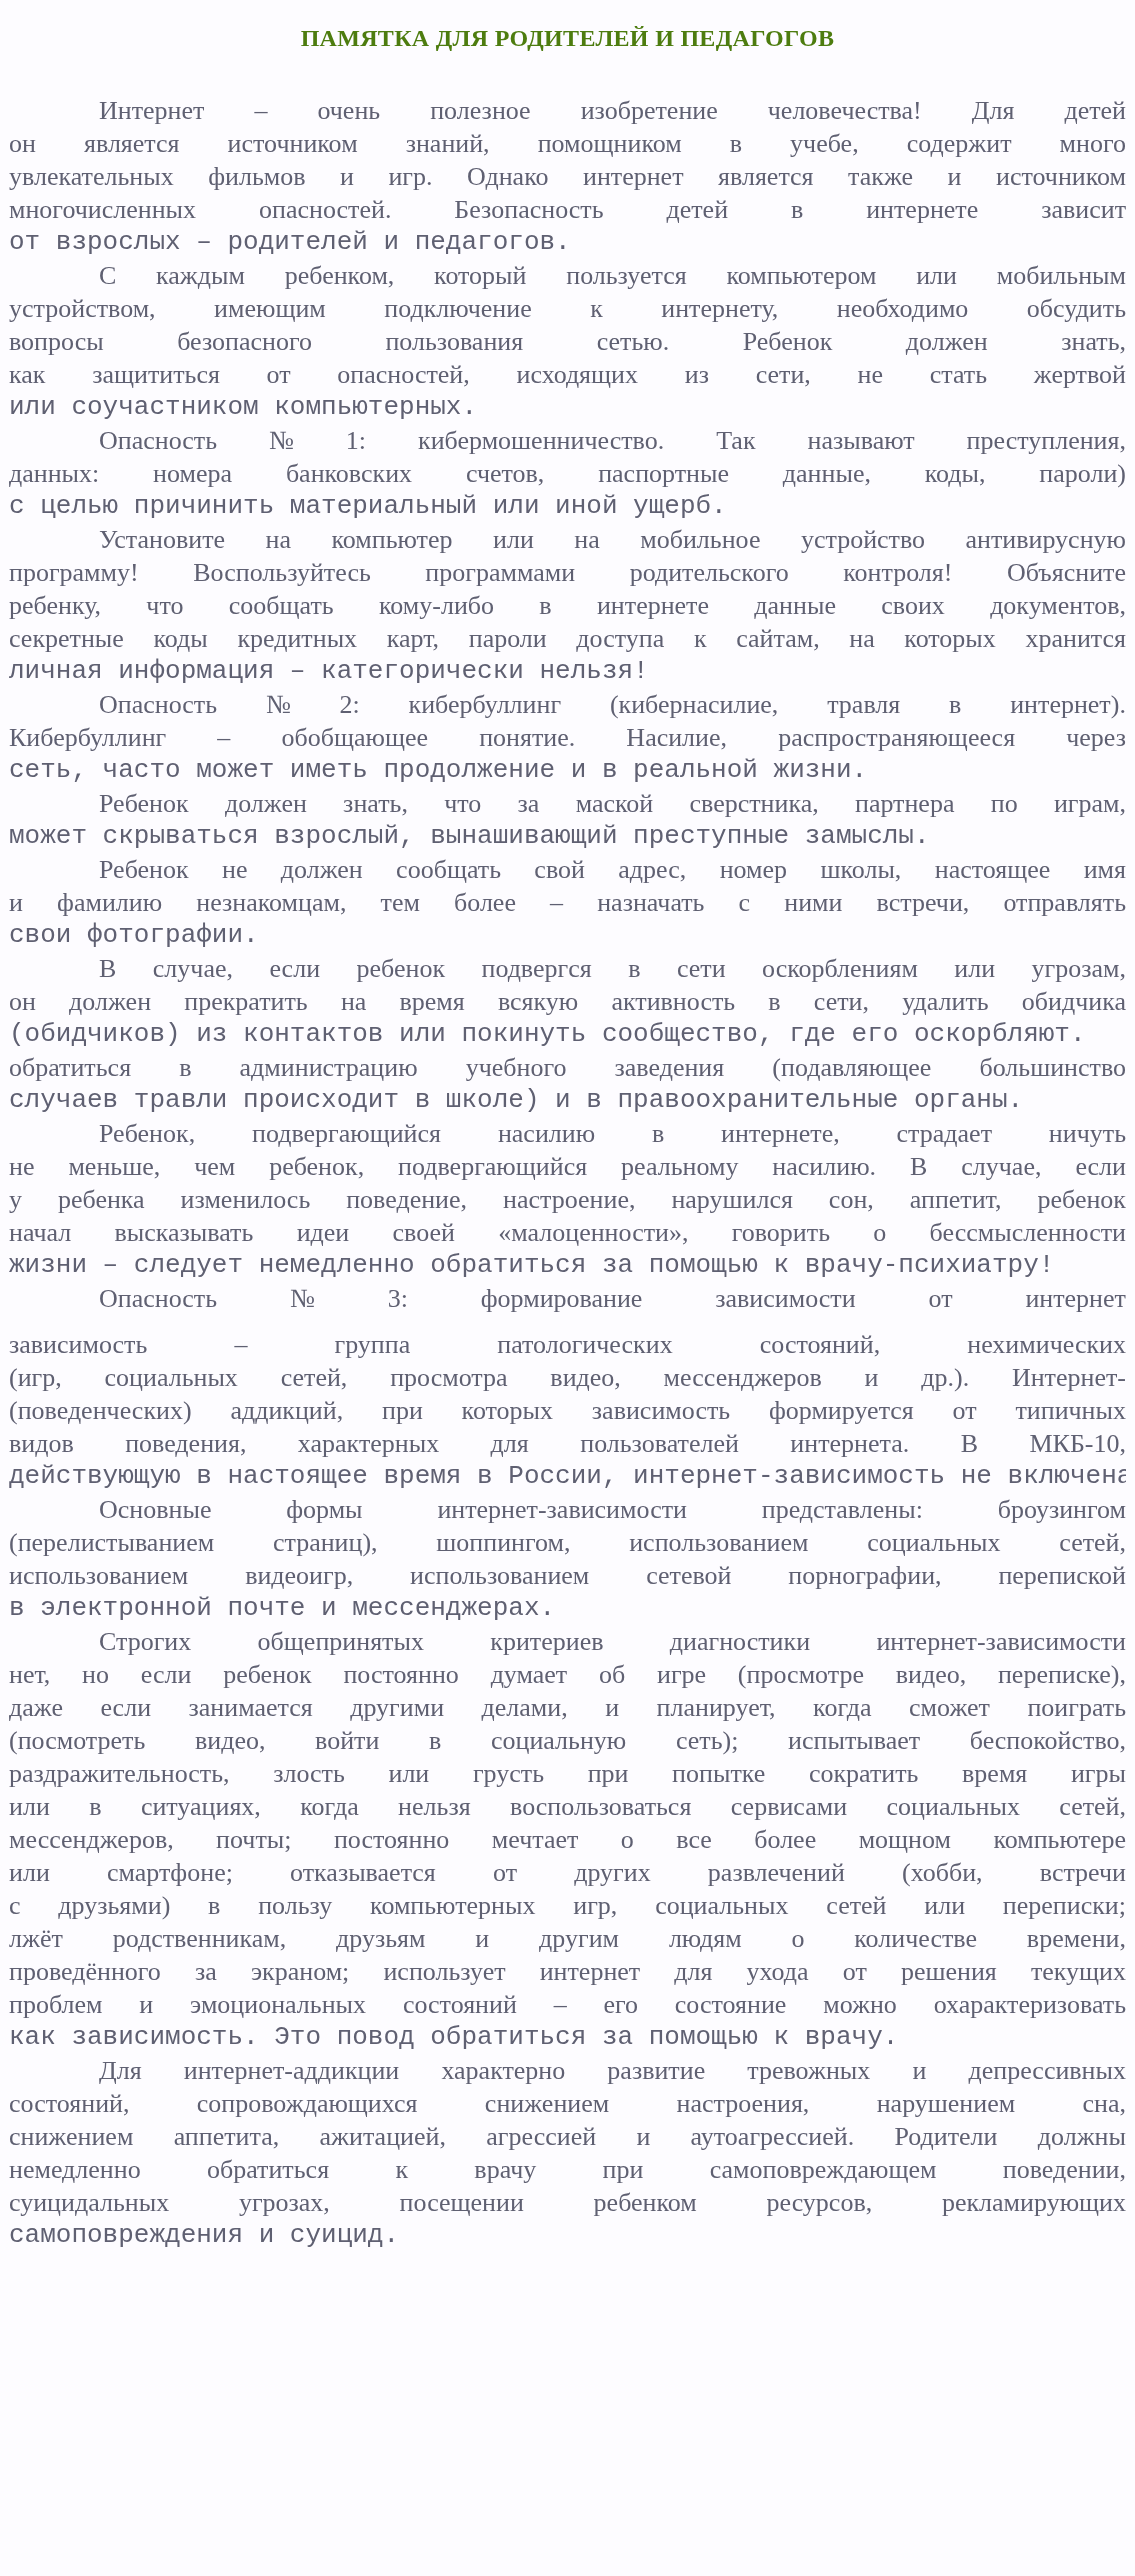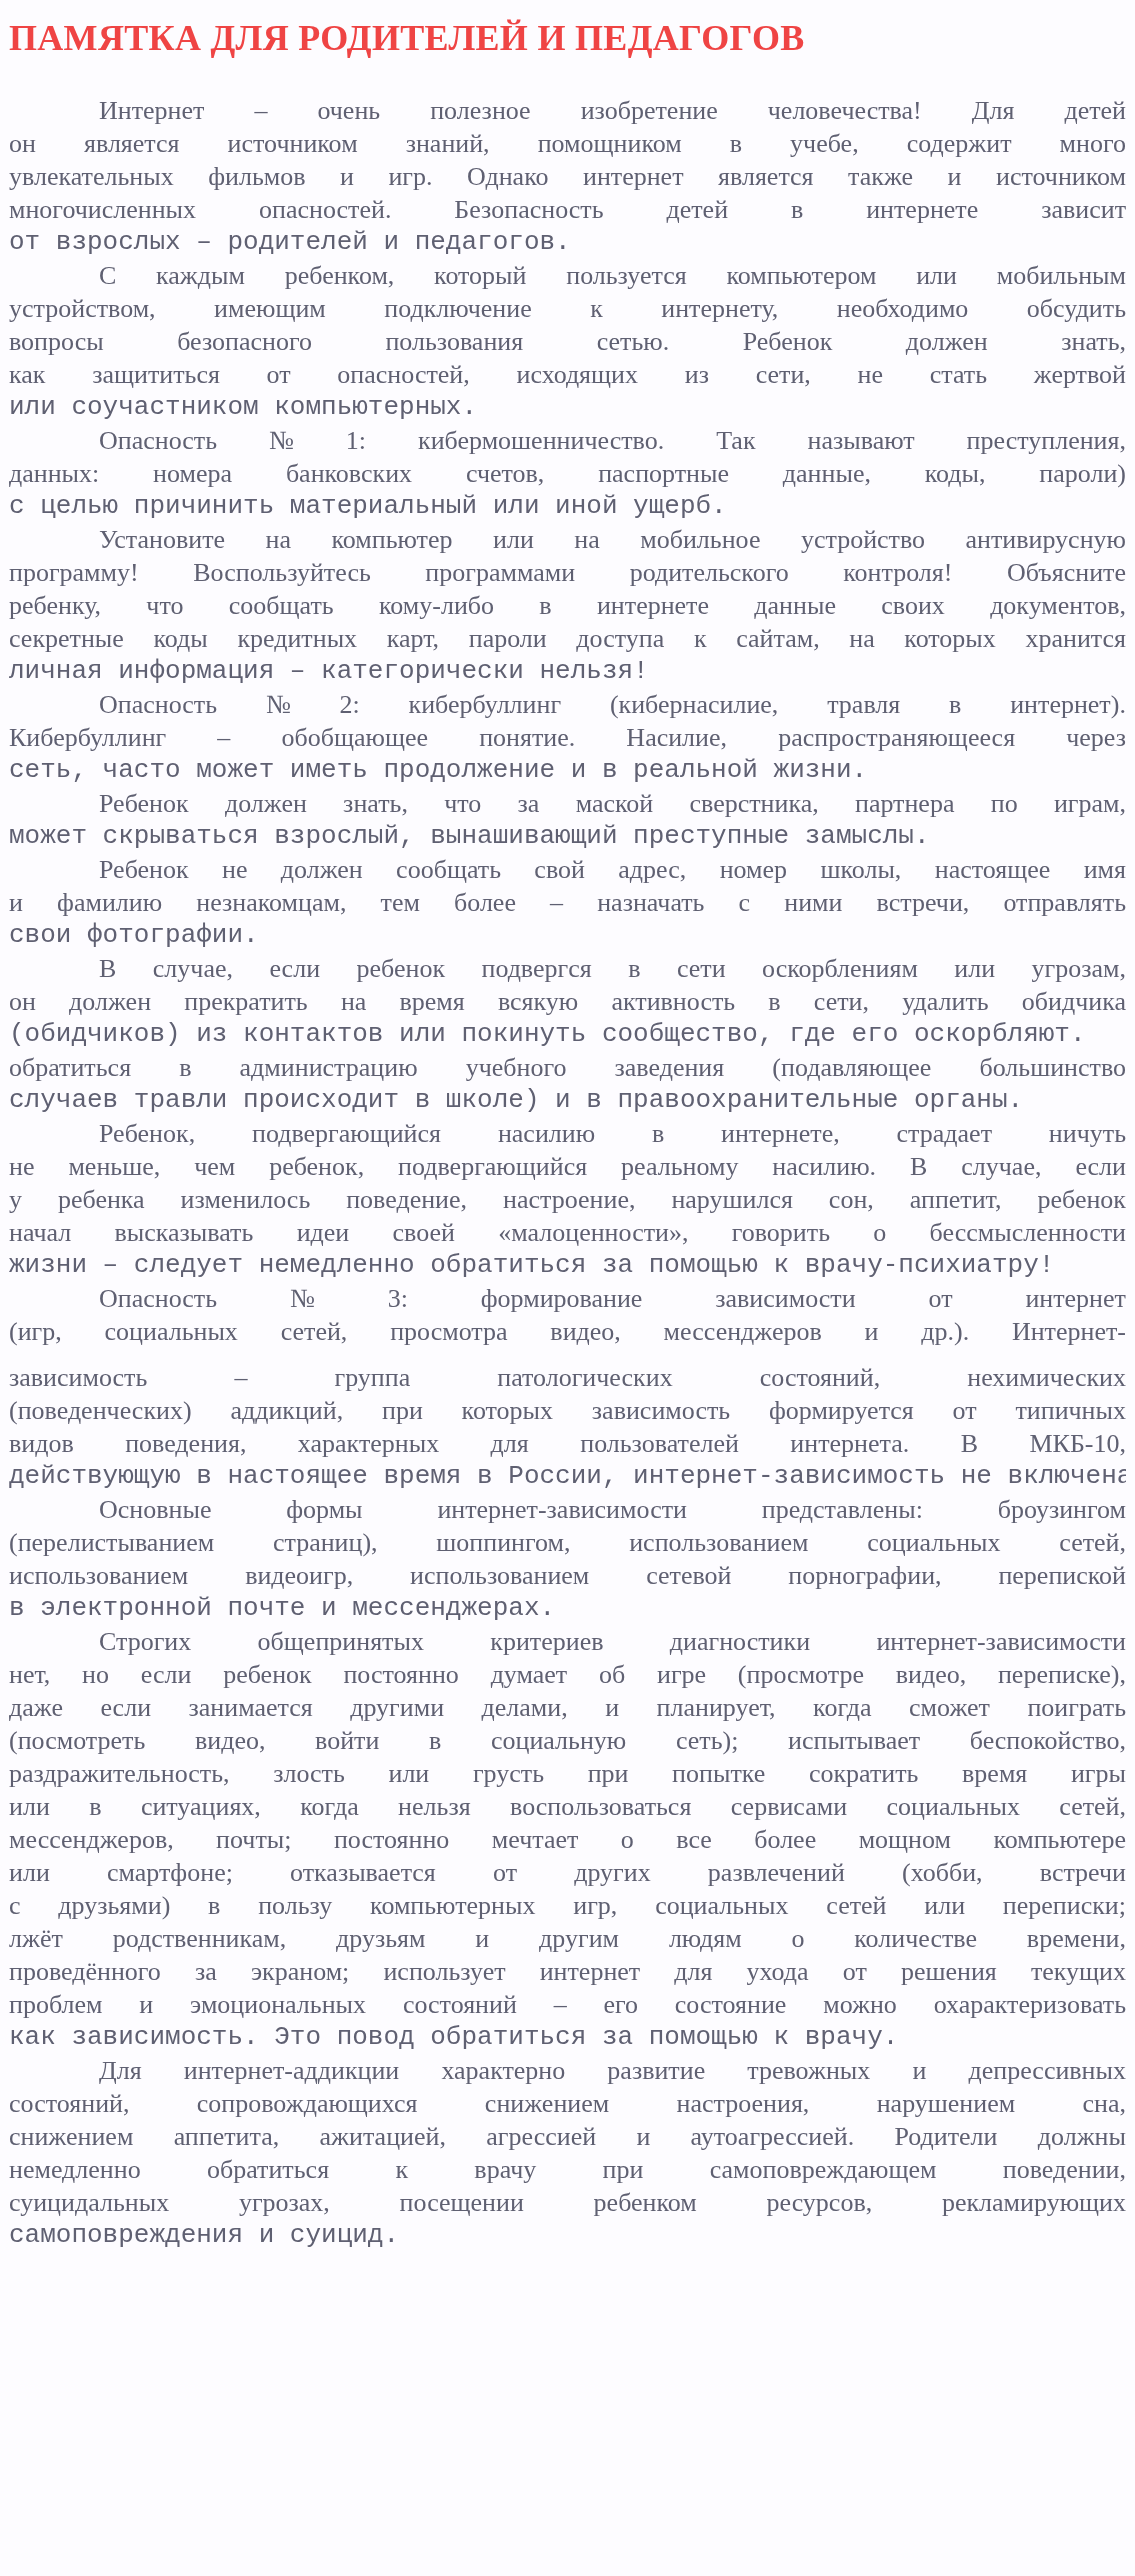--- a/index.html
+++ b/index.html
@@ -16,25 +16,25 @@
     position: absolute;
     left: 9px;
     top: 0;
     width: 1117px;
   }
   .title {
     position: absolute;
     top: 20px;
     left: 0;
     width: 1117px;
-    text-align: left;
+    text-align: center;
     font-weight: bold;
-    font-size: 36px;
+    font-size: 24px;
     letter-spacing: 0.3px;
-    color: #ef4444;
+    color: #4d7c0f;
     line-height: 36px;
   }
   .body {
     position: absolute;
     top: 94px;
     left: 0;
     width: 1117px;
   }
   .para { margin: 0; }
   .line {
@@ -134,22 +134,22 @@
       <div class="para">
         <span class="line first" style="display: flex; justify-content: space-between;">
           <span class="lead">Опасность</span>
           <span class="lead">№</span>
           <span class="lead">3:</span>
           <span>формирование</span>
           <span>зависимости</span>
           <span>от</span>
           <span>интернет</span>
         </span>
+        <span class="line gap">зависимость – группа патологических состояний, нехимических</span>
         <span class="line">(игр, социальных сетей, просмотра видео, мессенджеров и др.). Интернет-</span>
-        <span class="line gap">зависимость – группа патологических состояний, нехимических</span>
         <span class="line">(поведенческих) аддикций, при которых зависимость формируется от типичных</span>
         <span class="line">видов поведения, характерных для пользователей интернета. В МКБ-10,</span>
         <span class="line last">действующую в настоящее время в России, интернет-зависимость не включена.</span>
       </div>
       <div class="para">
         <span class="line first">Основные формы интернет-зависимости представлены: броузингом</span>
         <span class="line">(перелистыванием страниц), шоппингом, использованием социальных сетей,</span>
         <span class="line">использованием видеоигр, использованием сетевой порнографии, перепиской</span>
         <span class="line last">в электронной почте и мессенджерах.</span>
       </div>

